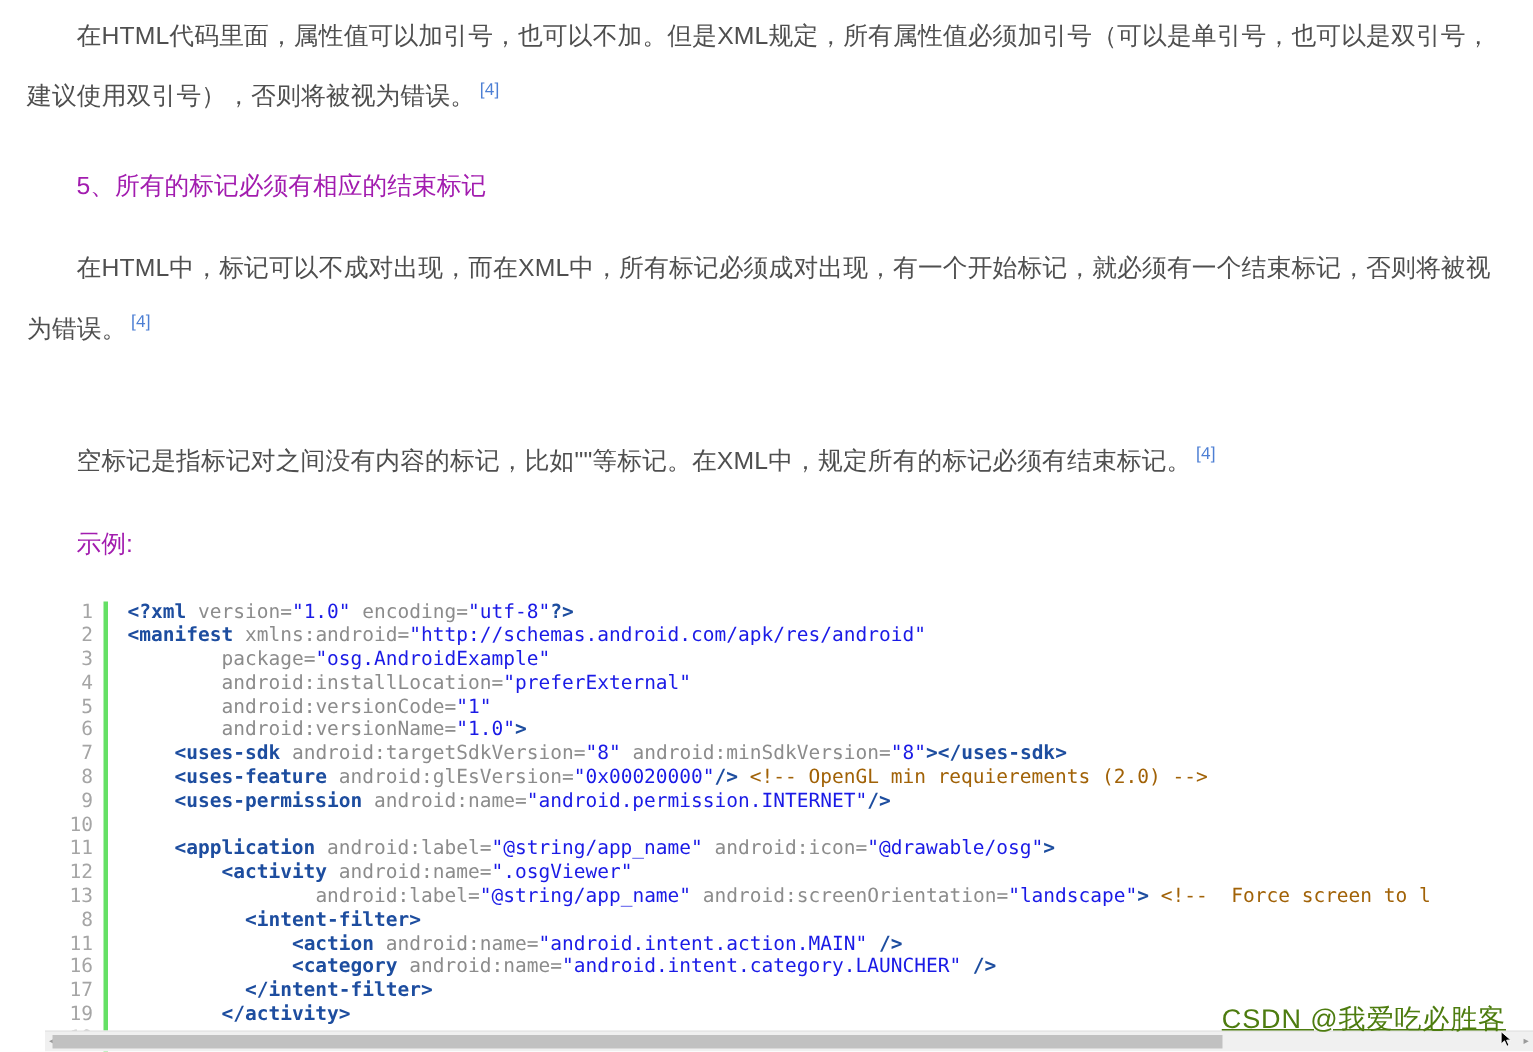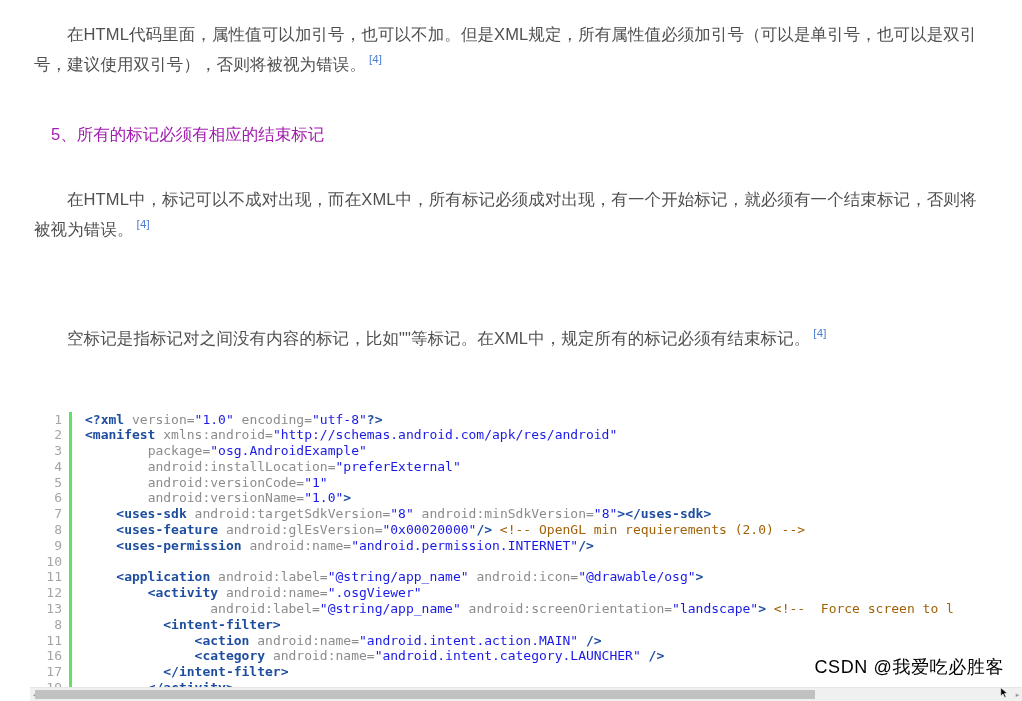--- a/index.html
+++ b/index.html
@@ -18,24 +18,24 @@
 
   .article {
     position: relative;
     width: 1022px;
     padding: 0;
   }
 
   
   .para {
     font-size: 16.5px;
-    line-height: 25px;
+    line-height: 36px;
     color: #4f4f4f;
     text-indent: 2em;
-    margin: 16px;
+    margin: 0;
     padding: 0 24px 0 18px;
     letter-spacing: 0.1px;
   }
   .para.p1 { padding-top: 6px; }
   .heading {
     font-size: 16.5px;
     line-height: 30px;
     color: #a21caf;
     text-indent: 2em;
     margin: 0;
@@ -133,27 +133,28 @@
     line-height: 9px;
     text-align: center;
   }
   .hscroll .arrow-l { left: 0; }
   .hscroll .arrow-r { right: 0; }
 
   
   .watermark {
     position: absolute;
     right: 18px;
-    bottom: 22px;
+    bottom: 10px;
     font-size: 18px;
-    color: #000000;
+    color: #4d7c0f;
     font-family: "Liberation Sans", "DejaVu Sans", sans-serif;
     letter-spacing: 0.6px;
     white-space: nowrap;
     pointer-events: none;
+    text-decoration: underline;
   }
 
   .cursor {
     position: absolute;
     right: 13px;
     bottom: 2px;
     width: 9px;
     height: 12px;
     pointer-events: none;
   }
@@ -175,20 +176,21 @@
 
   <div class="gap-lg"></div>
 
 
   <div class="gap-md"></div>
 
   <p class="para"><span>空标记是指标记对之间没有内容的标记，比如""等标记。在XML中，规定所有的标记必须有结束标记。</span><span class="refmark">[4]</span></p>
 
   <div class="gap-md"></div>
 
+  <p class="heading">示例:</p>
 
   <div class="gap-sm"></div>
 
   <div class="codeblock">
     <div class="code-inner">
       <div class="gutter">
           <div>1</div>
           <div>2</div>
           <div>3</div>
           <div>4</div>

